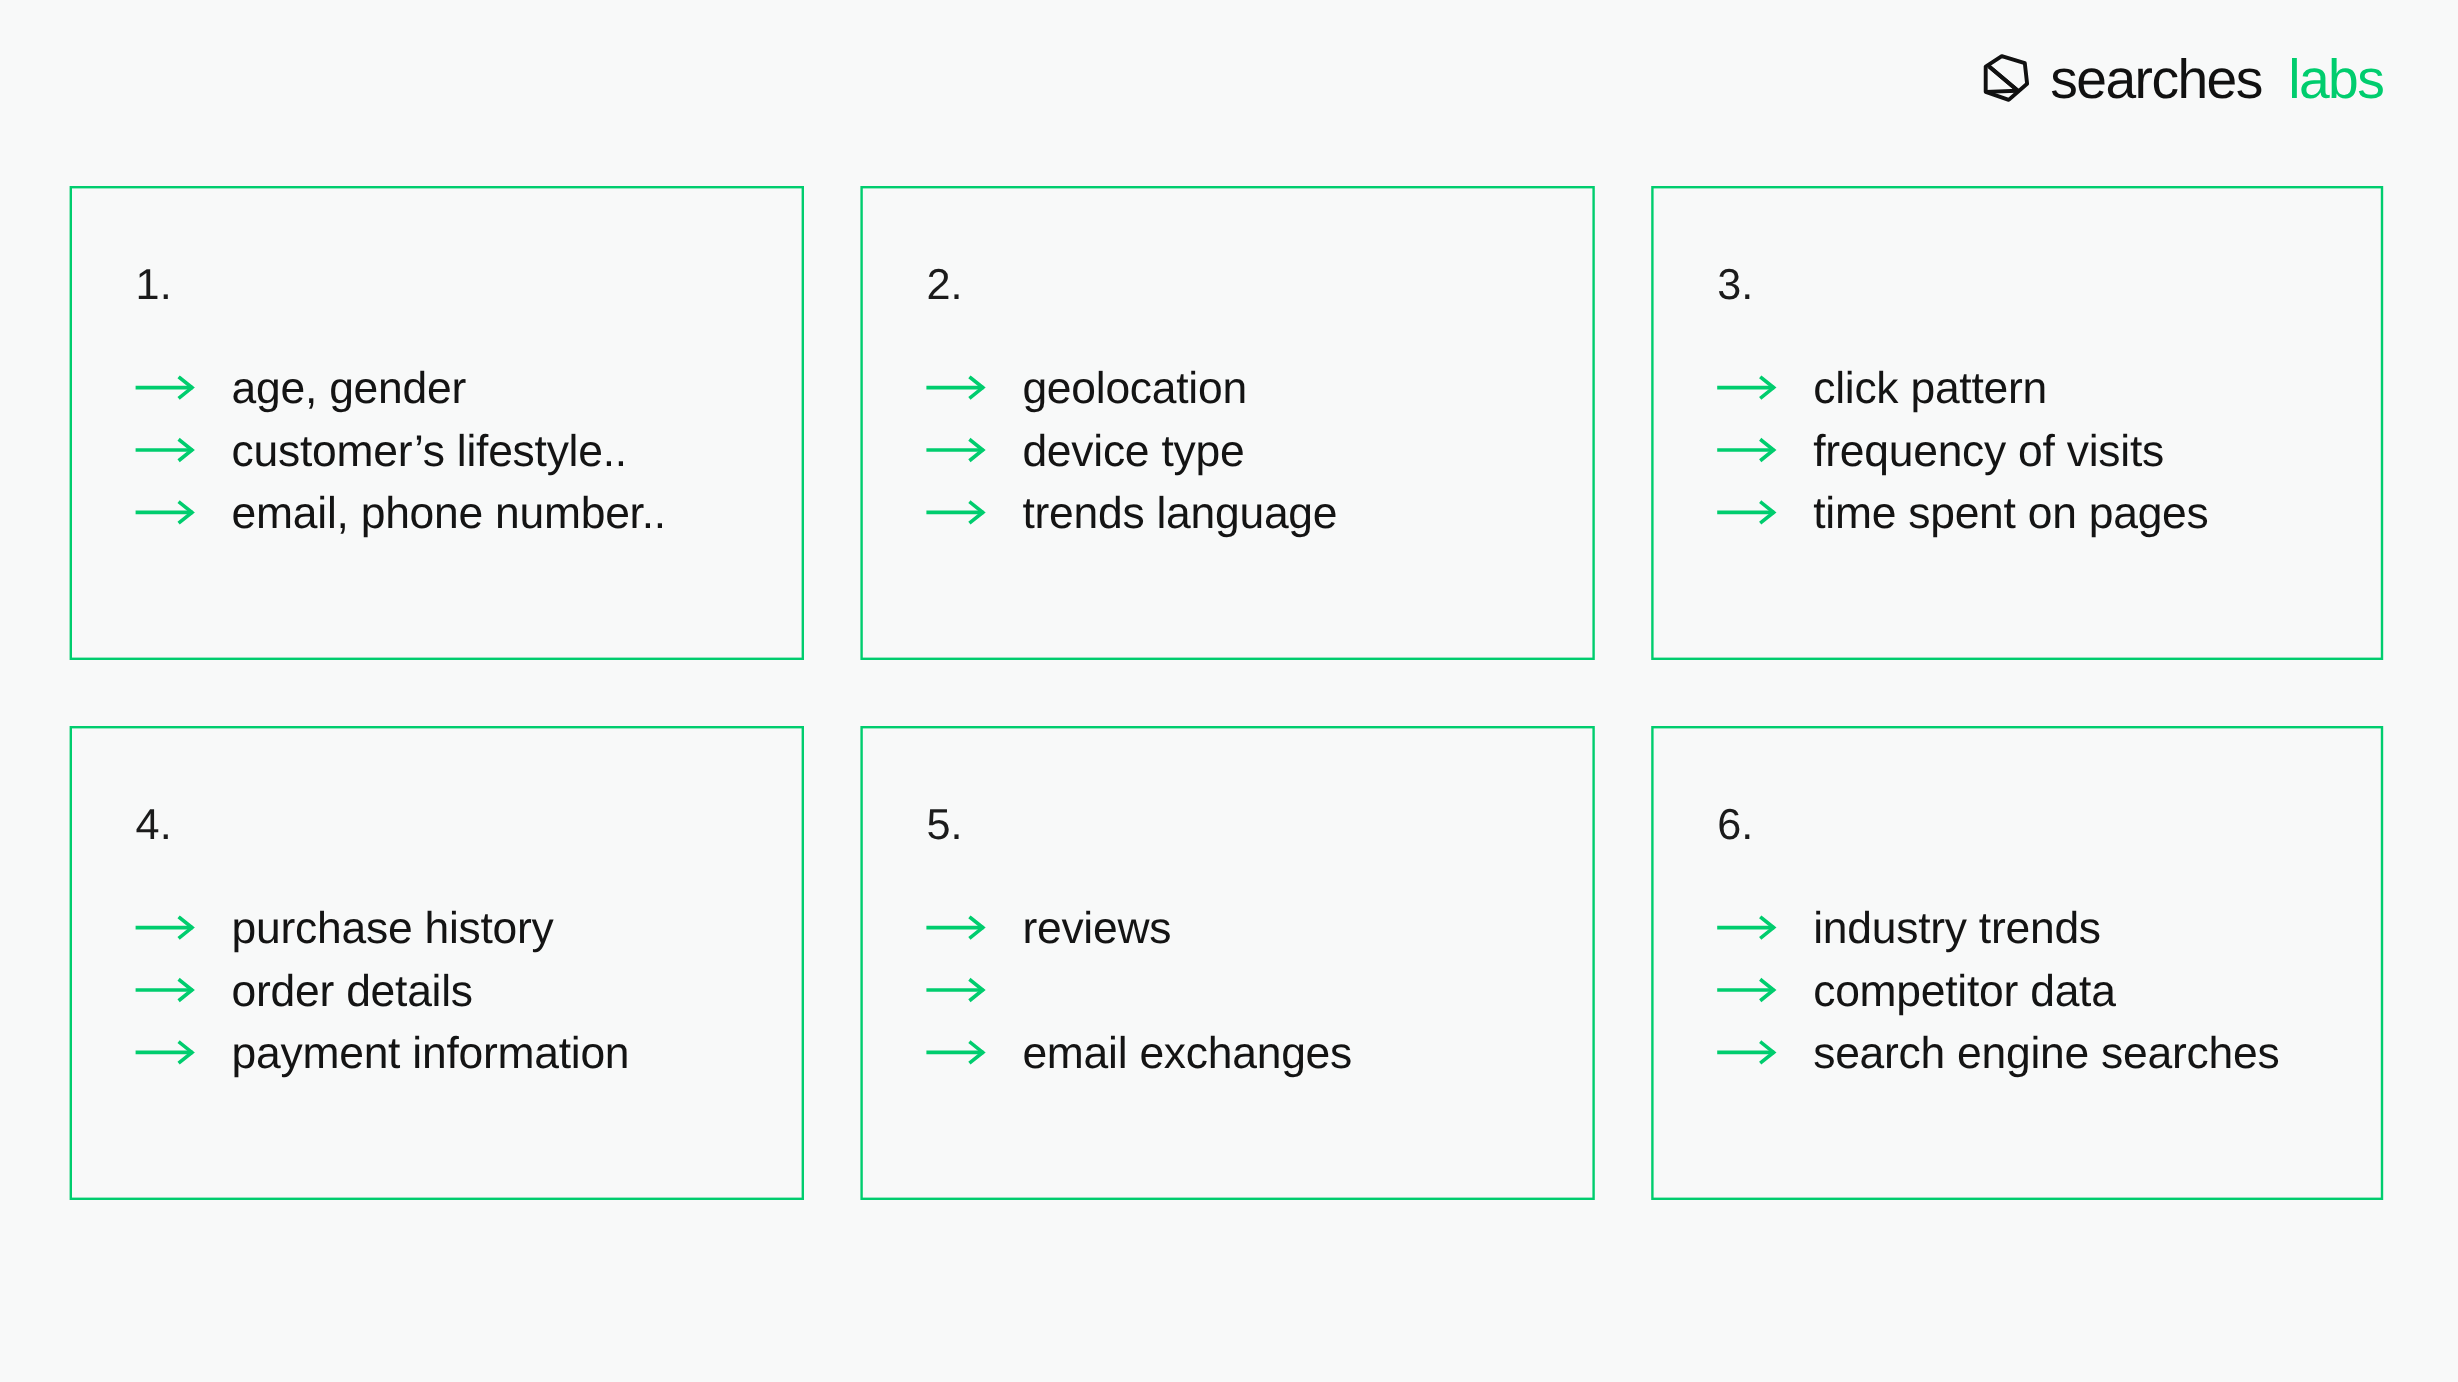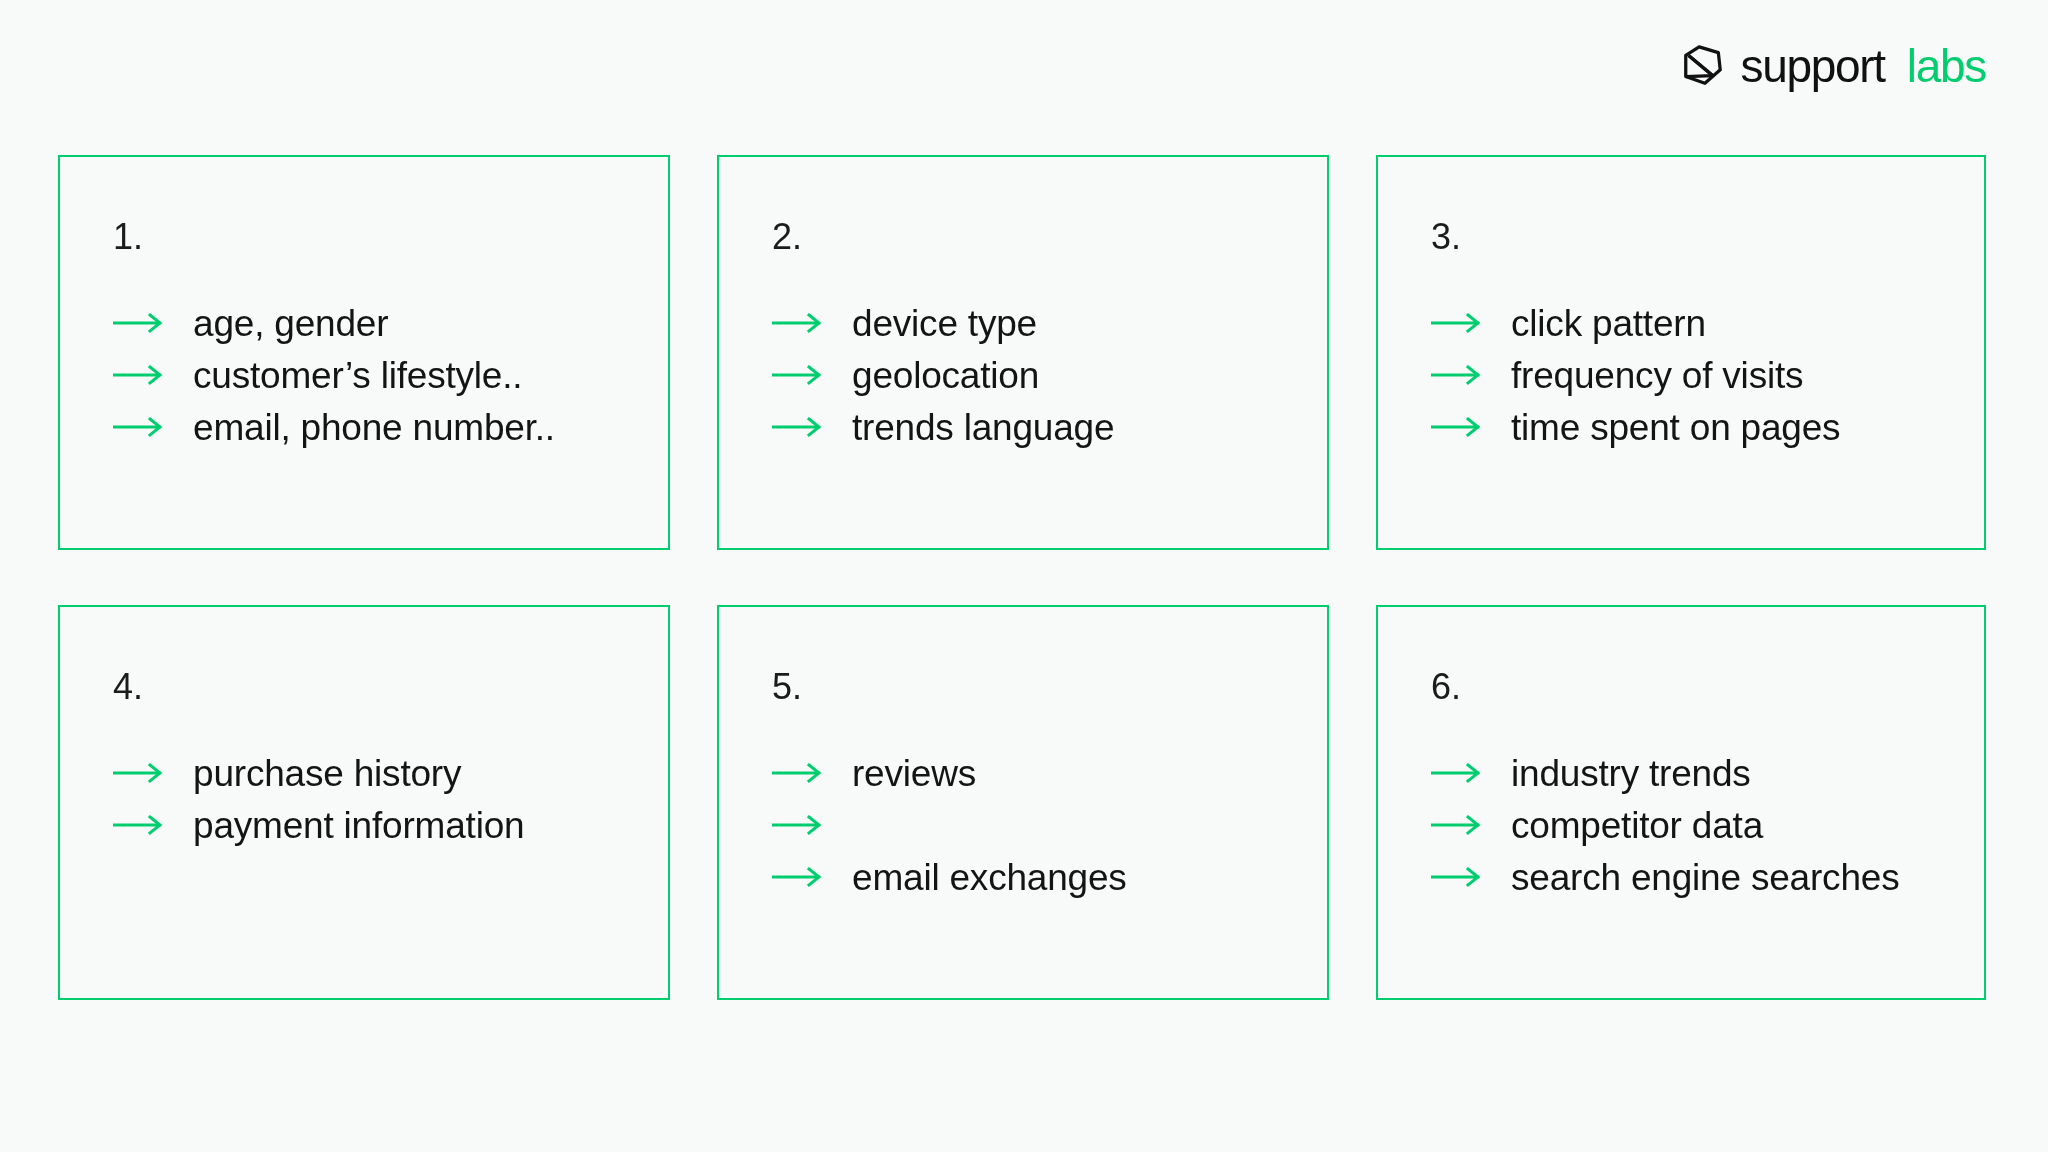--- a/index.html
+++ b/index.html
@@ -104,21 +104,21 @@
 
 <div id="brand-logo">
   <span class="gem-wrap">
     <svg class="gem" viewBox="0 0 48 48" fill="none" aria-hidden="true">
       <path d="M6 13 L20 4 L40 10 L42 28 L26 42 L6 35 Z" stroke="#111111" stroke-width="3.4" stroke-linejoin="round" fill="none"></path>
       <path d="M6 35 L34 34 L9 13" stroke="#111111" stroke-width="3.4" stroke-linejoin="round" fill="none"></path>
       <path d="M9 13 L34 34" stroke="#111111" stroke-width="3.4" stroke-linejoin="round" fill="none"></path>
     </svg>
   </span>
   <span class="wordmark">
-    <span class="wm-dark">support</span>
+    <span class="wm-dark">searches</span>
       <span class="wm-accent">labs</span>
   </span>
 </div>
 
 <div id="card-grid">
     <div class="card">
       <div class="card-number">1.</div>
       <div class="item-list">
         <div class="item-row">
           <span>
@@ -152,38 +152,38 @@
     <div class="card">
       <div class="card-number">2.</div>
       <div class="item-list">
         <div class="item-row">
           <span>
             <svg class="arrow-icon" viewBox="0 0 54 22" fill="none" aria-hidden="true">
               <path d="M1 11 H46" stroke="#00cd6e" stroke-width="3" stroke-linecap="square"></path>
               <path d="M37 3 L47 11 L37 19" stroke="#00cd6e" stroke-width="3" stroke-linecap="square" stroke-linejoin="miter" fill="none"></path>
             </svg>
           </span>
+          <span class="item-label">geolocation</span>
+        </div>
+        <div class="item-row">
+          <span>
+            <svg class="arrow-icon" viewBox="0 0 54 22" fill="none" aria-hidden="true">
+              <path d="M1 11 H46" stroke="#00cd6e" stroke-width="3" stroke-linecap="square"></path>
+              <path d="M37 3 L47 11 L37 19" stroke="#00cd6e" stroke-width="3" stroke-linecap="square" stroke-linejoin="miter" fill="none"></path>
+            </svg>
+          </span>
           <span class="item-label">device type</span>
         </div>
         <div class="item-row">
           <span>
             <svg class="arrow-icon" viewBox="0 0 54 22" fill="none" aria-hidden="true">
               <path d="M1 11 H46" stroke="#00cd6e" stroke-width="3" stroke-linecap="square"></path>
               <path d="M37 3 L47 11 L37 19" stroke="#00cd6e" stroke-width="3" stroke-linecap="square" stroke-linejoin="miter" fill="none"></path>
             </svg>
           </span>
-          <span class="item-label">geolocation</span>
-        </div>
-        <div class="item-row">
-          <span>
-            <svg class="arrow-icon" viewBox="0 0 54 22" fill="none" aria-hidden="true">
-              <path d="M1 11 H46" stroke="#00cd6e" stroke-width="3" stroke-linecap="square"></path>
-              <path d="M37 3 L47 11 L37 19" stroke="#00cd6e" stroke-width="3" stroke-linecap="square" stroke-linejoin="miter" fill="none"></path>
-            </svg>
-          </span>
           <span class="item-label">trends language</span>
         </div>
       </div>
     </div>
     <div class="card">
       <div class="card-number">3.</div>
       <div class="item-list">
         <div class="item-row">
           <span>
             <svg class="arrow-icon" viewBox="0 0 54 22" fill="none" aria-hidden="true">
@@ -225,20 +225,29 @@
           </span>
           <span class="item-label">purchase history</span>
         </div>
         <div class="item-row">
           <span>
             <svg class="arrow-icon" viewBox="0 0 54 22" fill="none" aria-hidden="true">
               <path d="M1 11 H46" stroke="#00cd6e" stroke-width="3" stroke-linecap="square"></path>
               <path d="M37 3 L47 11 L37 19" stroke="#00cd6e" stroke-width="3" stroke-linecap="square" stroke-linejoin="miter" fill="none"></path>
             </svg>
           </span>
+          <span class="item-label">order details</span>
+        </div>
+        <div class="item-row">
+          <span>
+            <svg class="arrow-icon" viewBox="0 0 54 22" fill="none" aria-hidden="true">
+              <path d="M1 11 H46" stroke="#00cd6e" stroke-width="3" stroke-linecap="square"></path>
+              <path d="M37 3 L47 11 L37 19" stroke="#00cd6e" stroke-width="3" stroke-linecap="square" stroke-linejoin="miter" fill="none"></path>
+            </svg>
+          </span>
           <span class="item-label">payment information</span>
         </div>
       </div>
     </div>
     <div class="card">
       <div class="card-number">5.</div>
       <div class="item-list">
         <div class="item-row">
           <span>
             <svg class="arrow-icon" viewBox="0 0 54 22" fill="none" aria-hidden="true">

